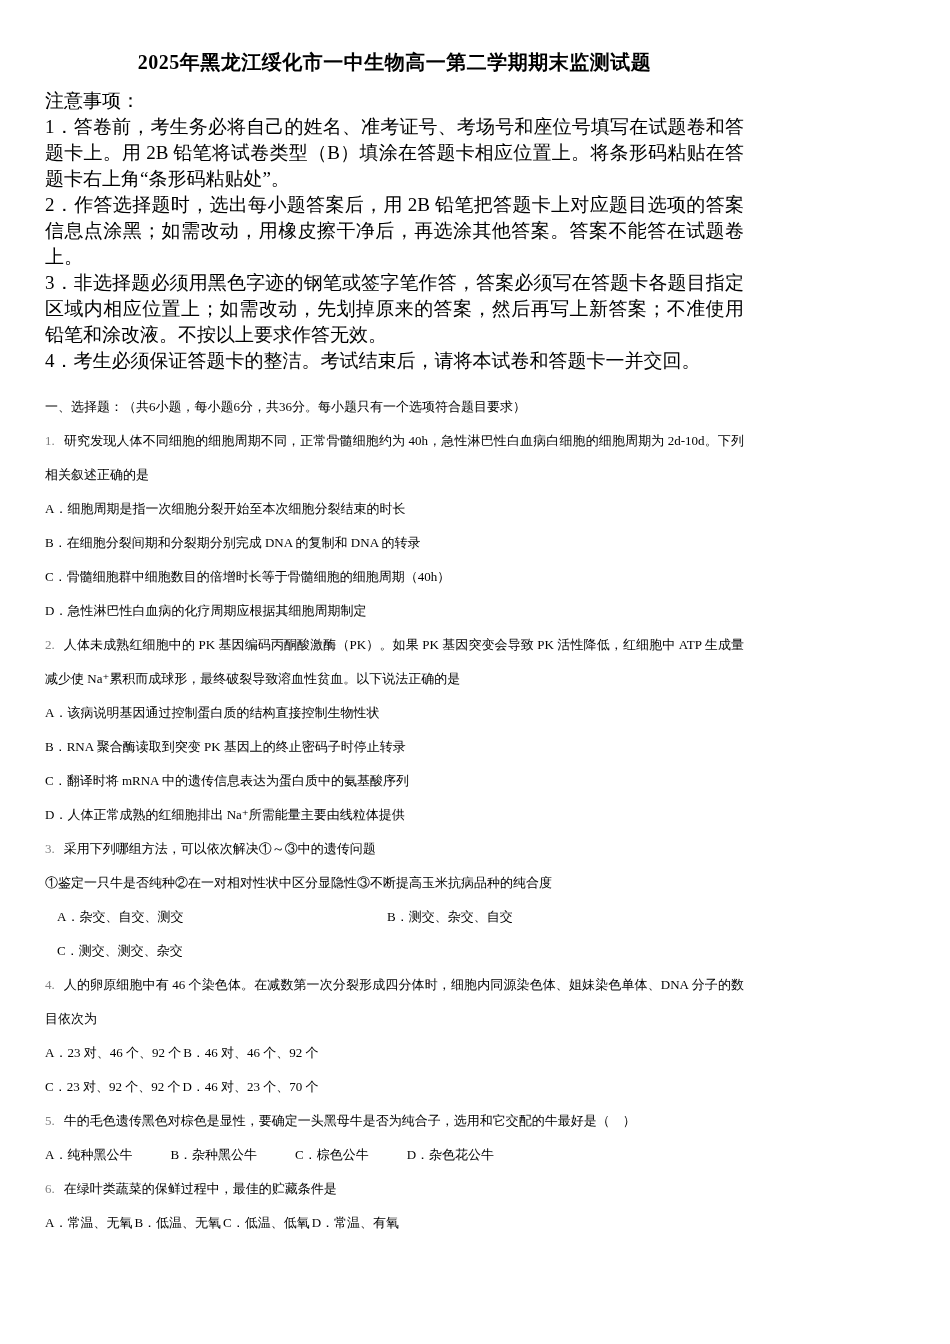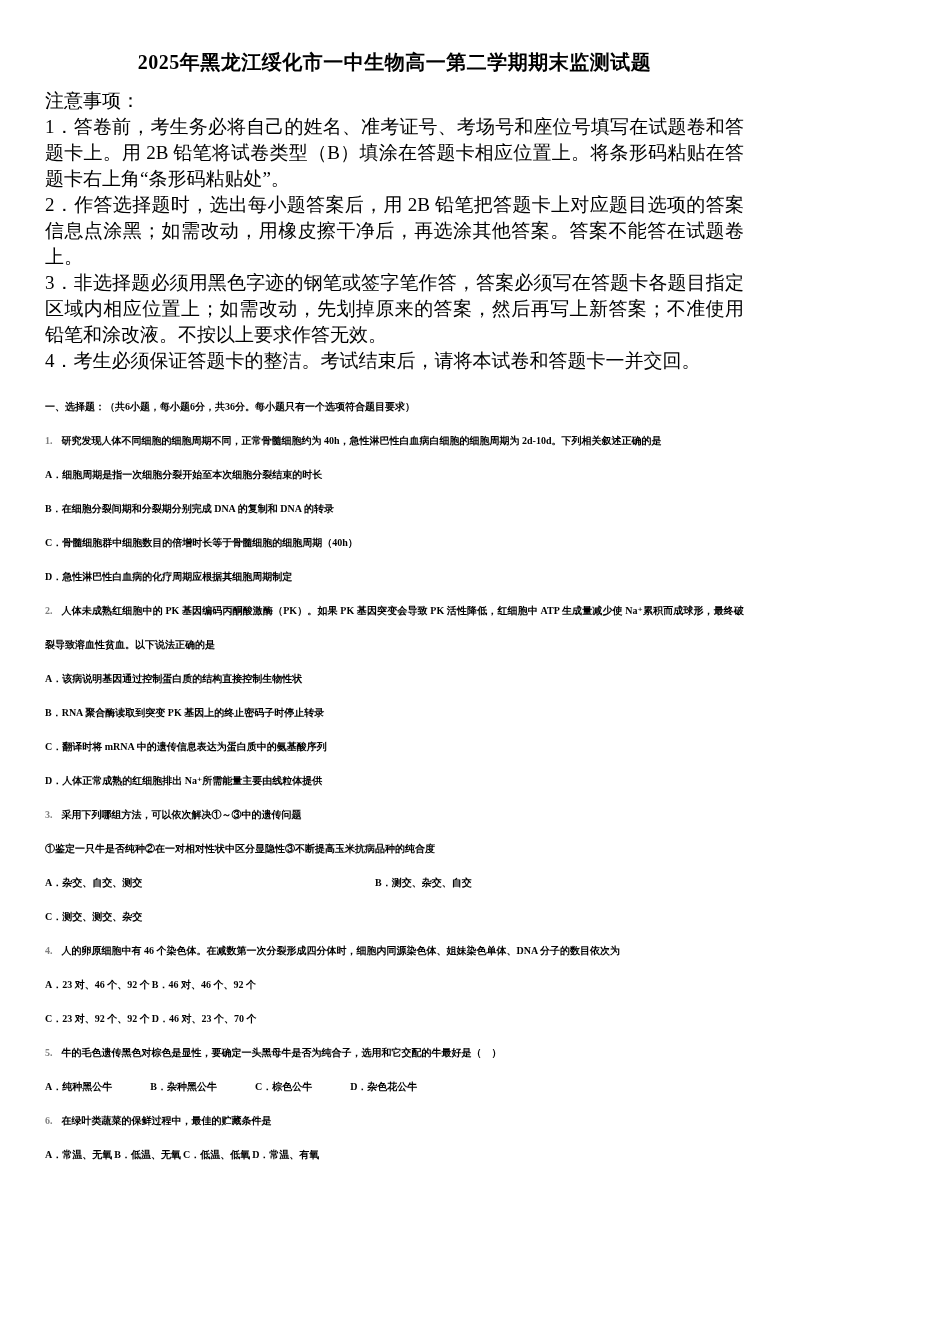--- a/index.html
+++ b/index.html
@@ -26,36 +26,36 @@
     letter-spacing: 0.5px;
   }
   .notice {
     font-size: 19px;
     line-height: 26px;
     text-align: justify;
   }
   .notice-line { min-height: 26px; }
   .main {
     margin-top: 16px;
-    font-size: 10px;
+    font-size: 13px;
     line-height: 34px;
     text-align: justify;
-    font-weight: bold;
   }
   .section-heading { min-height: 34px; }
   .question { }
   .stem { }
   .qnum {
     color: #7f7f7f;
     padding-right: 9px;
   }
   .opt { min-height: 34px; }
   .opt-grid2 {
     display: grid;
     grid-template-columns: 330px 1fr;
+    margin-left: 12px;
   }
   .opt-row { display: flex; flex-wrap: nowrap; }
   .g18 { column-gap: 2px; }
   .g60 { column-gap: 38px; }
 </style>
 </head>
 <body>
 
 <div class="page">
 

